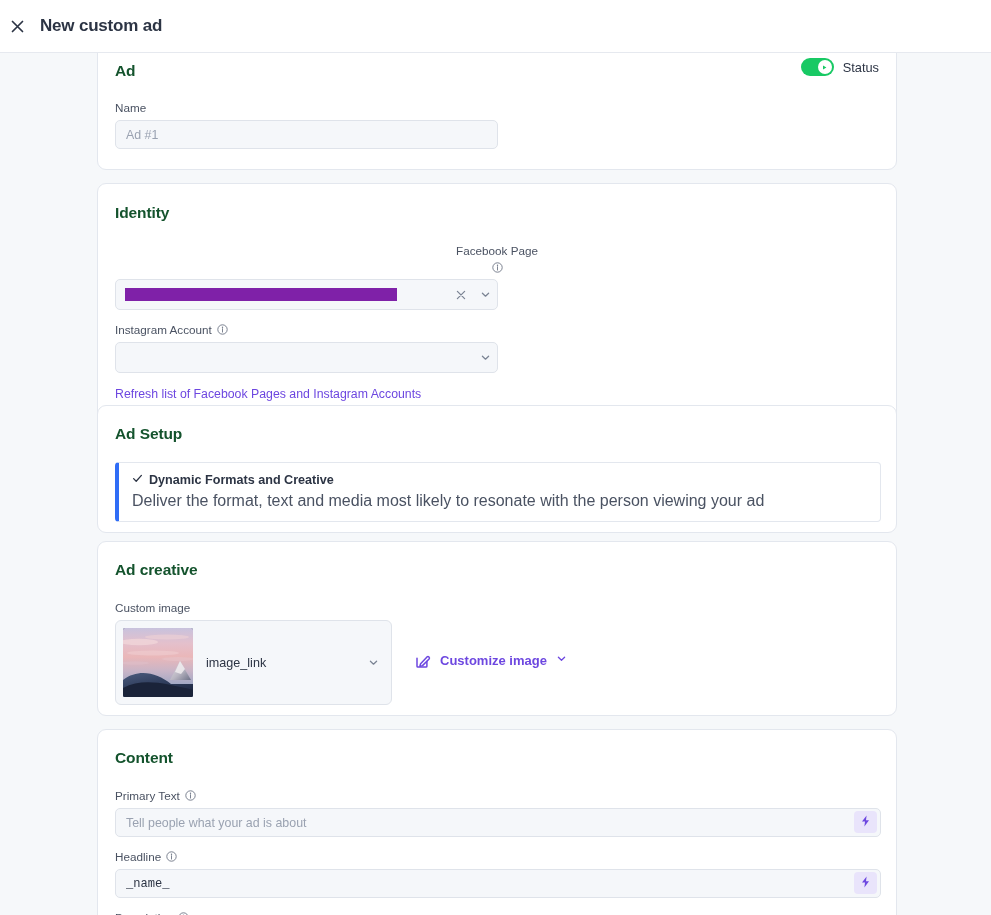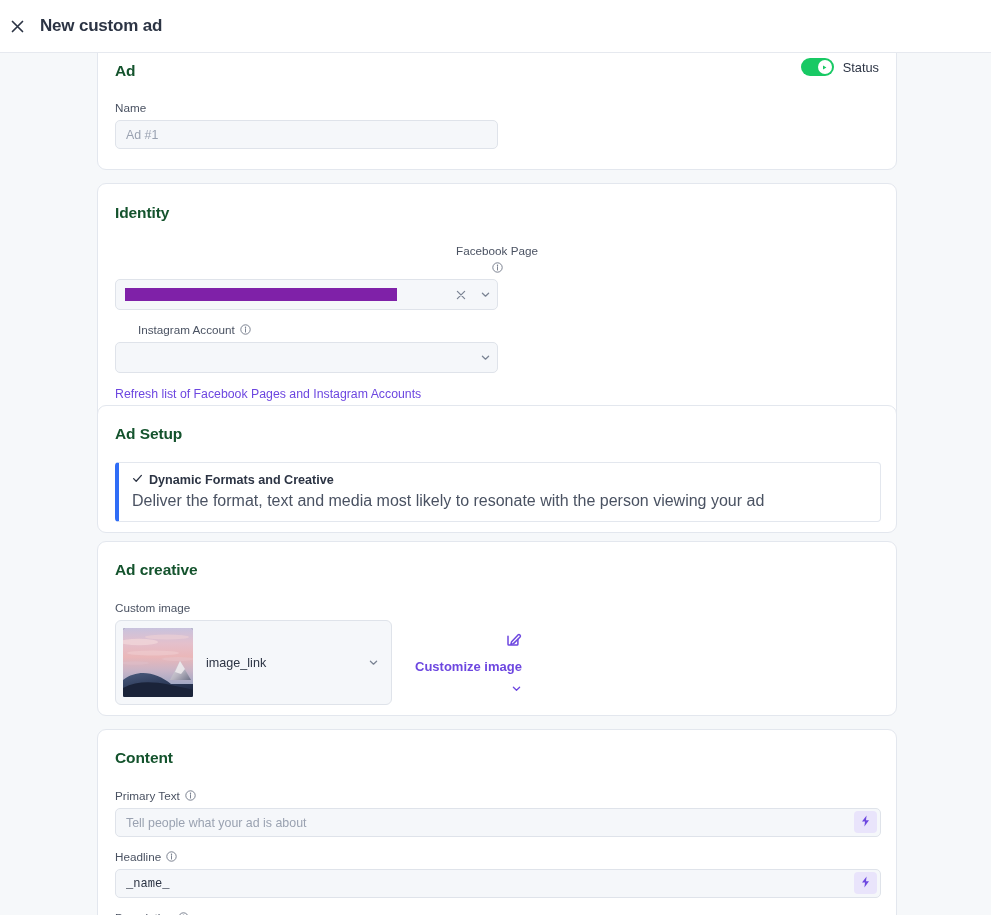--- a/index.html
+++ b/index.html
@@ -132,22 +132,22 @@
     width: 70px; height: 69px; margin-left: 7px;
     border-radius: 2px; overflow: hidden; flex: none;
     background: #3a4a66;
   }
   .img-name {
     flex: 1; padding-left: 13px;
     font-size: 12.6px; color: #2c3444;
   }
 
   .customize-btn {
-    display: flex; align-items: flex-end; gap: 9px;
-    cursor: pointer; background: transparent; border: none; padding: 0; flex-direction: column;
+    display: flex; align-items: flex-start; gap: 9px;
+    cursor: pointer; background: transparent; border: none; padding: 0;
   }
   .customize-label {
     font-size: 13px; font-weight: bold; color: #6d47e0;
     font-family: "Liberation Sans", sans-serif;
   }
 
   
   .wide-wrap { position: relative; width: 766px; height: 29px; }
   .wide-input {
     width: 766px; height: 29px;
@@ -231,21 +231,21 @@
             <path d="M1.4 1.4 L8.6 8.6 M8.6 1.4 L1.4 8.6" stroke="#7b8494" stroke-width="1.25" stroke-linecap="round"></path>
           </svg>
         </div>
         <div class="sel-chev">
           <svg width="11" height="11" viewBox="0 0 11 11">
             <path d="M2.4 4.2 L5.5 7.2 L8.6 4.2" fill="none" stroke="#7b8494" stroke-width="1.25" stroke-linecap="round" stroke-linejoin="round"></path>
           </svg>
         </div>
       </div>
 
-      <div class="field-label" style="margin-top:13px;margin-left:23px;">
+      <div class="field-label" style="margin-top:13px;">
         <span>Instagram Account</span>
         <span class="info-icon">
           <svg width="11" height="11" viewBox="0 0 11 11">
             <circle cx="5.5" cy="5.5" r="4.7" fill="none" stroke="#6d7584" stroke-width="0.9"></circle>
             <circle cx="5.5" cy="3.2" r="0.7" fill="#6d7584"></circle>
             <path d="M5.5 4.7 V8.1" stroke="#6d7584" stroke-width="0.9" stroke-linecap="round"></path>
           </svg>
         </span>
       </div>
       <div class="select-box" style="margin-top:6px;">

